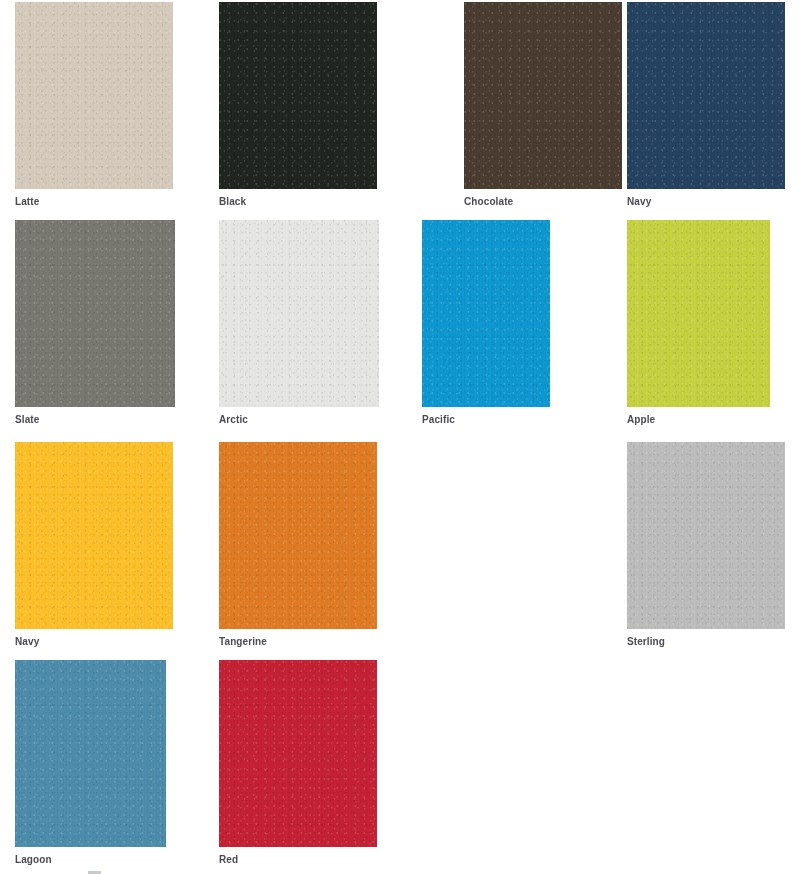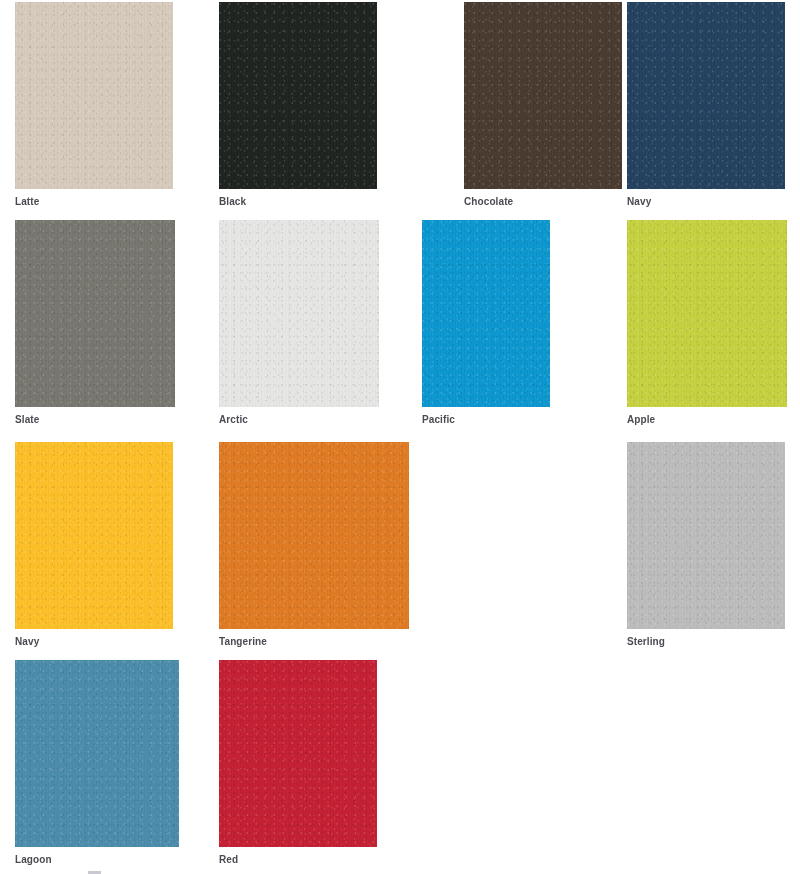--- a/index.html
+++ b/index.html
@@ -112,37 +112,37 @@
       <div class="swatch-label">Arctic</div>
     </div>
     <div class="swatch-cell" style="left: 15px; top: 220px; width: 160px;">
       <div class="swatch-chip" style="height: 187px; background-color: rgb(119, 118, 111);"></div>
       <div class="swatch-label">Slate</div>
     </div>
     <div class="swatch-cell" style="left: 422px; top: 220px; width: 128px;">
       <div class="swatch-chip" style="height: 187px; background-color: rgb(11, 151, 207);"></div>
       <div class="swatch-label">Pacific</div>
     </div>
-    <div class="swatch-cell" style="left: 627px; top: 220px; width: 160px;">
+    <div class="swatch-cell" style="left: 627px; top: 220px; width: 143px;">
       <div class="swatch-chip" style="height: 187px; background-color: rgb(198, 209, 63);"></div>
       <div class="swatch-label">Apple</div>
     </div>
     <div class="swatch-cell" style="left: 15px; top: 442px; width: 158px;">
       <div class="swatch-chip" style="height: 187px; background-color: rgb(252, 191, 39);"></div>
       <div class="swatch-label">Navy</div>
     </div>
-    <div class="swatch-cell" style="left: 219px; top: 442px; width: 190px;">
+    <div class="swatch-cell" style="left: 219px; top: 442px; width: 158px;">
       <div class="swatch-chip" style="height: 187px; background-color: rgb(223, 122, 34);"></div>
       <div class="swatch-label">Tangerine</div>
     </div>
     <div class="swatch-cell" style="left: 627px; top: 442px; width: 158px;">
       <div class="swatch-chip" style="height: 187px; background-color: rgb(188, 188, 188);"></div>
       <div class="swatch-label">Sterling</div>
     </div>
-    <div class="swatch-cell" style="left: 15px; top: 660px; width: 164px;">
+    <div class="swatch-cell" style="left: 15px; top: 660px; width: 151px;">
       <div class="swatch-chip" style="height: 187px; background-color: rgb(75, 140, 171);"></div>
       <div class="swatch-label">Lagoon</div>
     </div>
     <div class="swatch-cell" style="left: 219px; top: 660px; width: 158px;">
       <div class="swatch-chip" style="height: 187px; background-color: rgb(196, 31, 51);"></div>
       <div class="swatch-label">Red</div>
     </div>
   </div>
 <div id="page-bottom-clip"></div>
 

